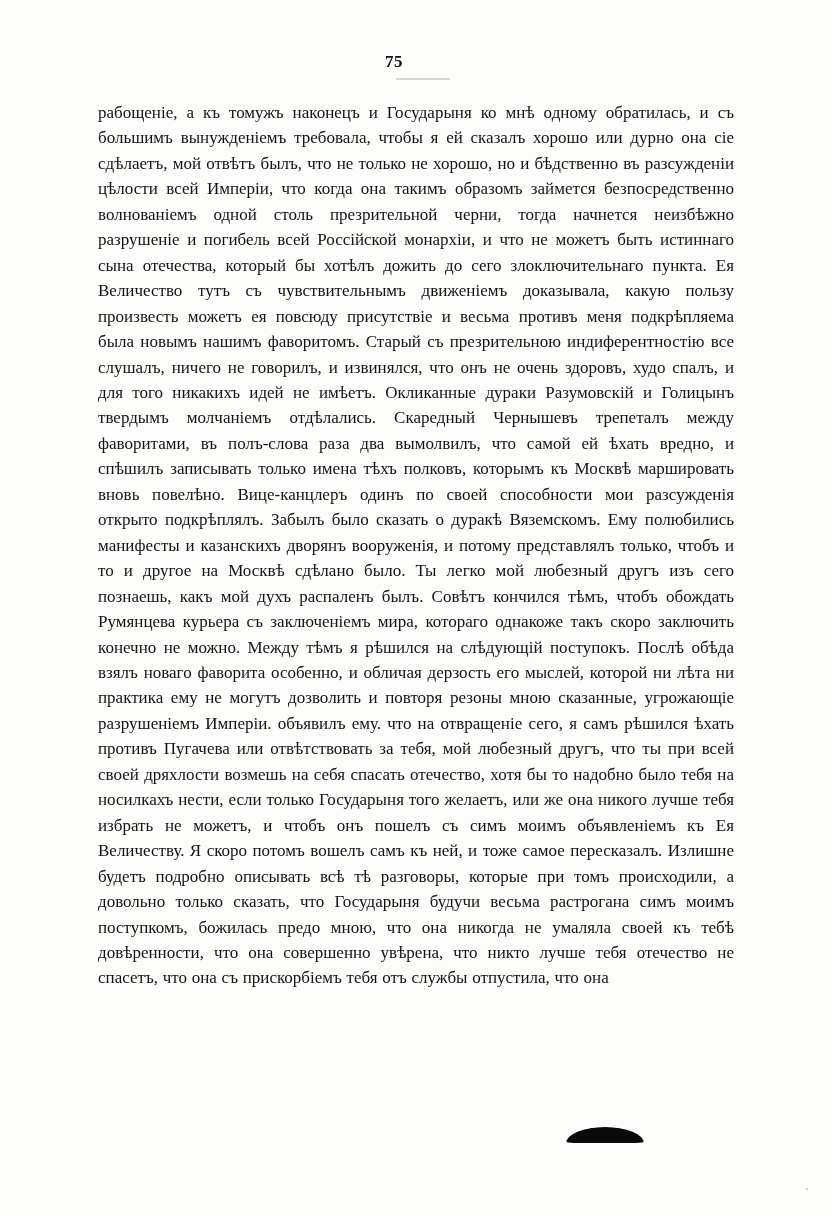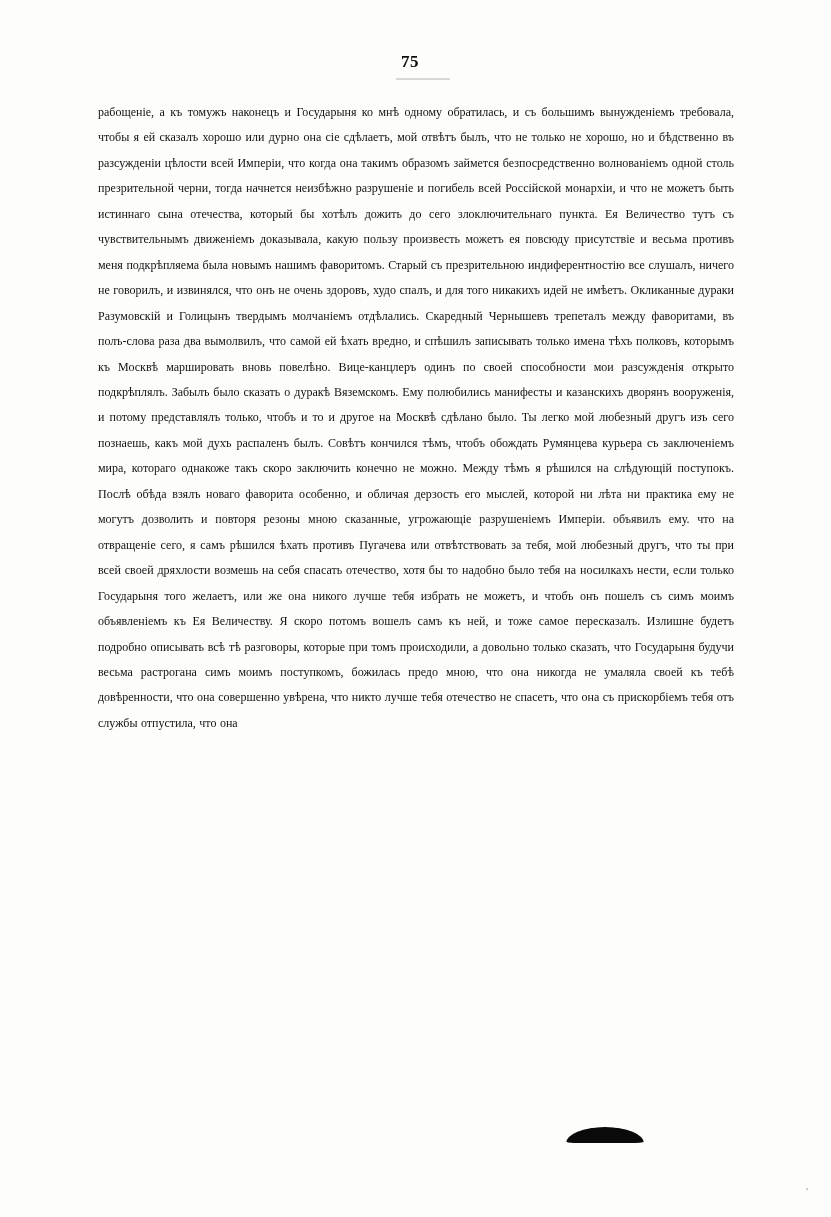--- a/index.html
+++ b/index.html
@@ -12,42 +12,42 @@
     width: 831px;
     height: 1217px;
     background: #fdfdfc;
     overflow: hidden;
     font-family: "Liberation Serif", "DejaVu Serif", serif;
     color: #111111;
   }
   .page-number {
     position: absolute;
     top: 52px;
-    left: 16px;
+    left: 0;
     width: 788px;
     text-align: center;
     font-size: 17px;
     font-weight: bold;
     letter-spacing: 0.5px;
     color: #0d0d0d;
   }
   .header-rule {
     position: absolute;
     top: 78px;
     left: 396px;
     width: 54px;
     height: 2px;
     background: #d8d8d4;
   }
   .body-text {
     position: absolute;
     top: 100px;
     left: 98px;
     width: 636px;
-    font-size: 12px;
+    font-size: 17px;
     line-height: 25.45px;
     text-align: justify;
     text-justify: inter-word;
     color: #121212;
     word-spacing: 0.5px;
   }
   .body-text p {
     margin: 0;
     text-indent: 0;
   }

